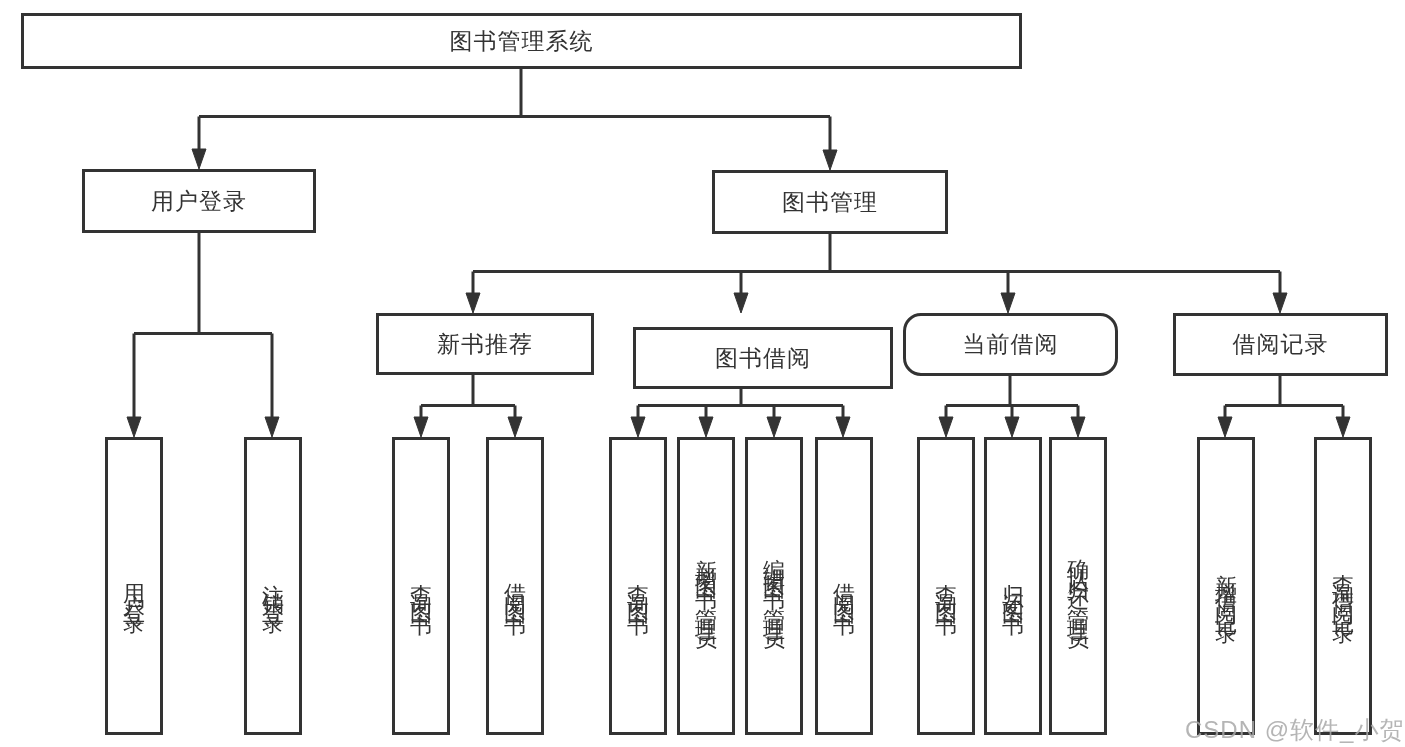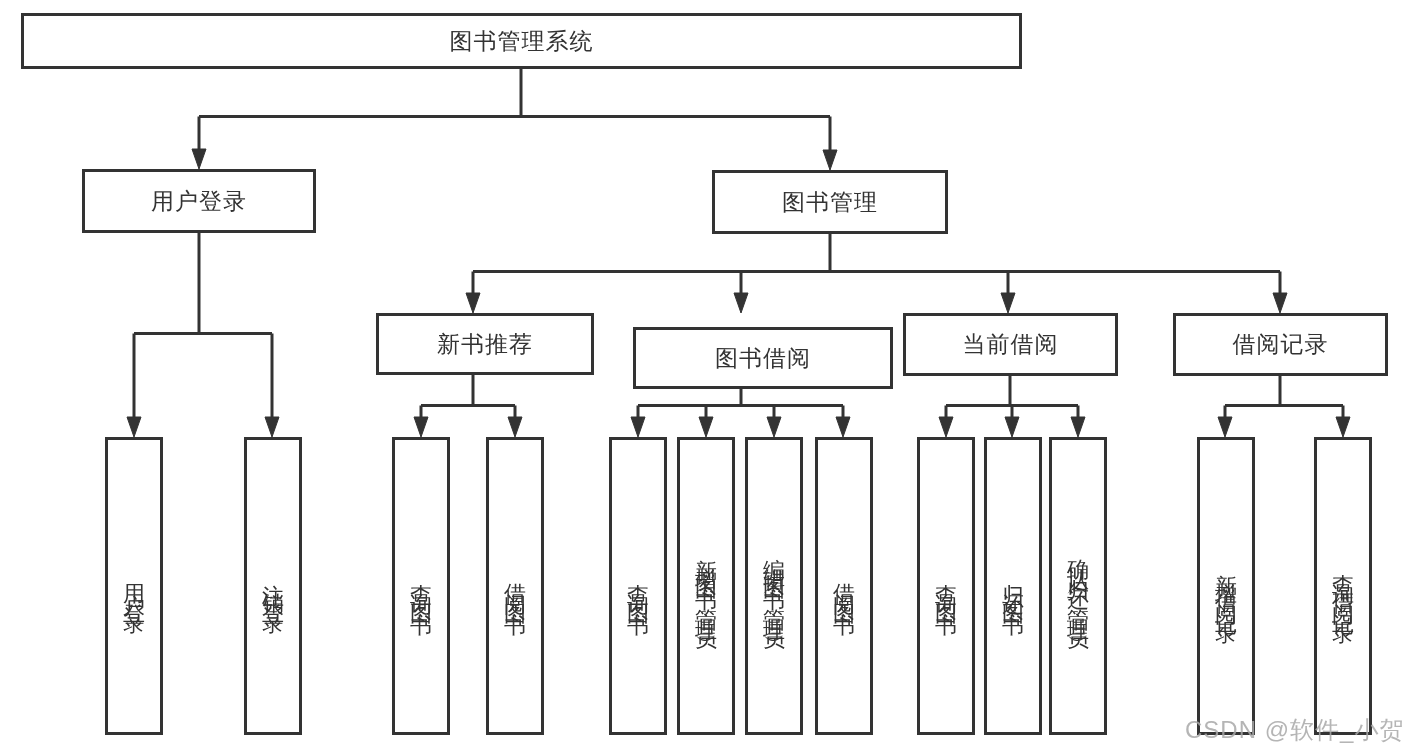--- a/index.html
+++ b/index.html
@@ -153,21 +153,21 @@
   <div class="hbox" style="left:712px; top:170px; width:236px; height:64px;justify-content:center;">
     <span>图书管理</span>
   </div>
 
   <div class="hbox" style="left:376px; top:313px; width:218px; height:62px;">
     <span>新书推荐</span>
   </div>
   <div class="hbox" style="left:633px; top:327px; width:260px; height:62px;">
     <span>图书借阅</span>
   </div>
-  <div class="hbox" style="left:903px; top:313px; width:215px; height:63px;">
+  <div class="hbox" style="left:903px; top:313px; width:215px; height:63px;border-radius:18px;">
     <span>当前借阅</span>
   </div>
   <div class="hbox" style="left:1173px; top:313px; width:215px; height:63px;">
     <span>借阅记录</span>
   </div>
 
   <div class="vbox" style="left:105px;">
     <span class="vlabel">用户登录</span>
   </div>
   <div class="vbox" style="left:244px;">

